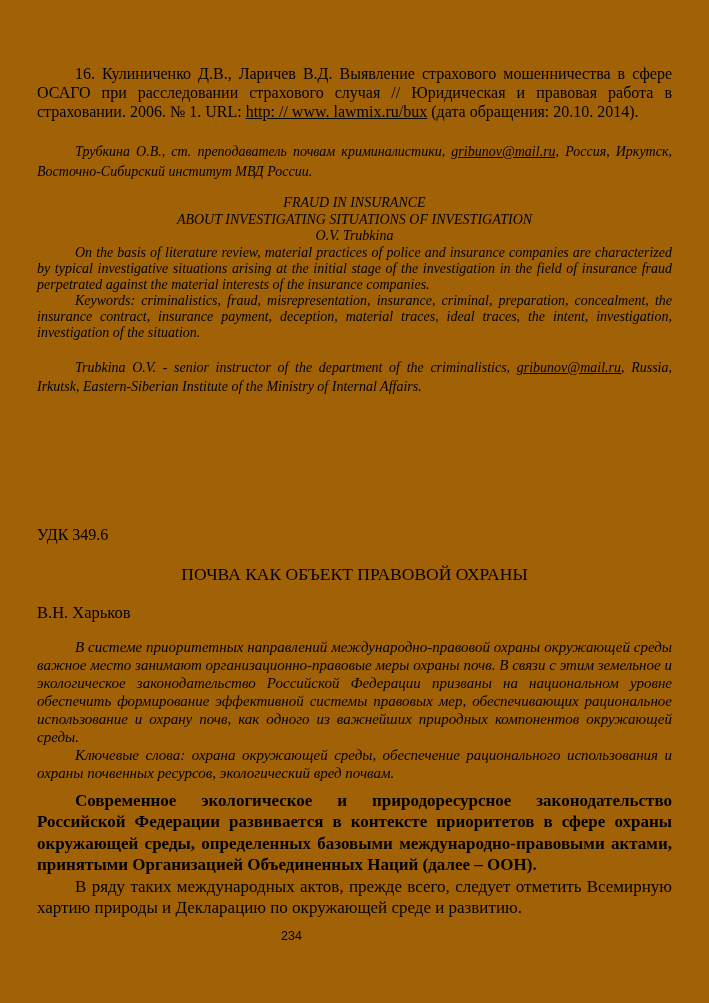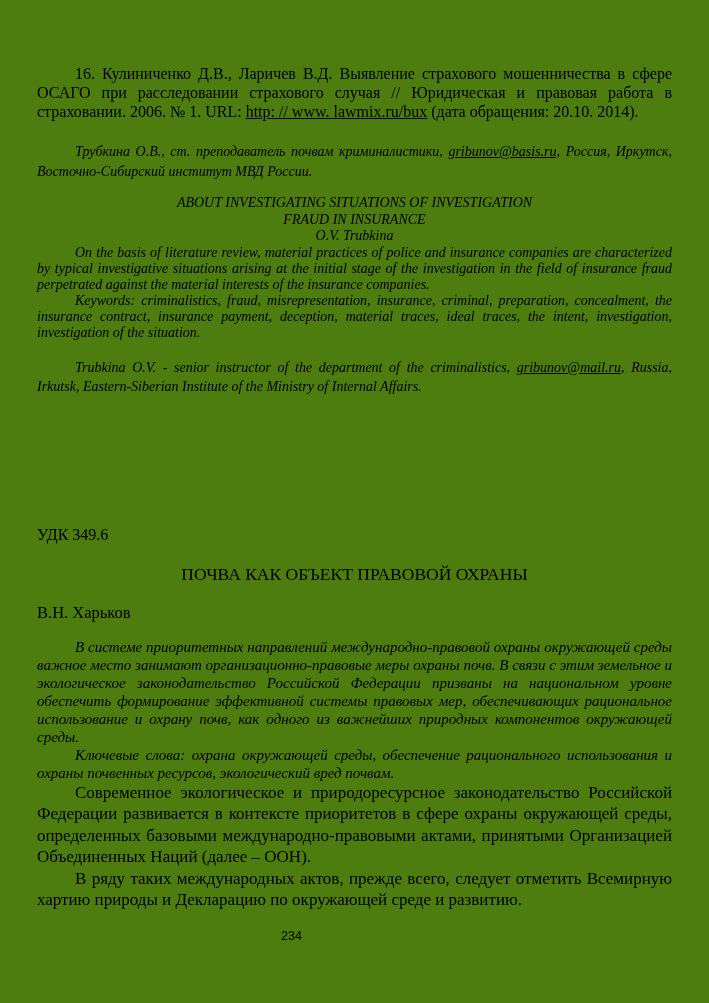--- a/index.html
+++ b/index.html
@@ -2,21 +2,21 @@
 <html><head>
 <meta charset="utf-8">
 <style>
   * { margin: 0; padding: 0; box-sizing: border-box; }
   html, body { background: #ffffff; }
   .page {
     position: relative;
     width: 709px;
     height: 1003px;
     margin: 0 auto;
-    background: #4d7c0f;
+    background: #a16207;
     color: #000000;
     font-family: "Liberation Serif", "DejaVu Serif", serif;
     overflow: hidden;
   }
   .content {
     position: absolute;
     left: 37px;
     top: 0;
     width: 635px;
   }
@@ -29,45 +29,45 @@
   .note-ru   { margin-top: 21px; font-size: 14px; line-height: 19.5px; text-indent: 38px; }
   .en-head   { margin-top: 14px; font-size: 14px; line-height: 16.5px; text-align: center; }
   .en-abs    { font-size: 14px; line-height: 16px; text-indent: 38px; }
   .en-note   { margin-top: 17px; font-size: 14px; line-height: 19.5px; text-indent: 38px; }
   .udc       { margin-top: 128px; font-size: 16px; line-height: 19px; text-align: left; text-indent: 0; }
   .title     { margin-top: 20px; font-size: 17.5px; line-height: 20px; font-weight: normal; text-align: center; font-family: "Liberation Serif", "DejaVu Serif", serif; }
   .author    { margin-top: 19px; font-size: 16.5px; line-height: 19px; text-align: left; }
   .ru-abs    { font-size: 15px; line-height: 18px; text-indent: 38px; }
   .mt16      { margin-top: 16px; }
   .body-p    { font-size: 17px; line-height: 21.5px; text-indent: 38px; }
-  .mt10      { margin-top: 0; }
+  .mt10      { margin-top: 8px; font-weight: bold; }
   .pagenum {
     position: absolute;
     left: 0;
     top: 929px;
     width: 583px;
     text-align: center;
     font-family: "Liberation Sans", "DejaVu Sans", sans-serif;
     font-size: 12.5px;
     line-height: 14px;
   }
 </style>
 </head>
 <body>
 
 <div class="page">
   <div class="content">
 
     <p class="ref"><span>16. Кулиниченко Д.В., Ларичев В.Д. Выявление страхового мошенничества в сфере ОСАГО при расследовании страхового случая // Юридическая и правовая работа в страховании. 2006. № 1.  URL: </span><span class="ul">http: // www. lawmix.ru/bux</span><span> (дата обращения: 20.10. 2014).</span></p>
 
-    <p class="note-ru it"><span>Трубкина О.В., ст. преподаватель почвам криминалистики, </span><span class="ul">gribunov@basis.ru,</span><span> Россия, Иркутск,  Восточно-Сибирский институт МВД России.</span></p>
+    <p class="note-ru it"><span>Трубкина О.В., ст. преподаватель почвам криминалистики, </span><span class="ul">gribunov@mail.ru,</span><span> Россия, Иркутск,  Восточно-Сибирский институт МВД России.</span></p>
 
     <div class="en-head it">
+      <div>FRAUD IN INSURANCE</div>
       <div>ABOUT INVESTIGATING SITUATIONS OF INVESTIGATION</div>
-      <div>FRAUD IN INSURANCE</div>
       <div>O.V. Trubkina</div>
     </div>
 
     <p class="en-abs it">On the basis of literature review, material practices of police and insurance companies are characterized by typical investigative situations arising at the initial stage of the investigation in the field of insurance fraud perpetrated against the material interests of the insurance companies.</p>
 
     <p class="en-abs it">Keywords: criminalistics, fraud, misrepresentation, insurance, criminal, preparation, concealment, the insurance contract, insurance payment, deception, material traces, ideal traces, the intent, investigation, investigation of the situation.</p>
 
     <p class="en-note it"><span>Trubkina  O.V. - senior instructor of the department of the criminalistics, </span><span class="ul">gribunov@mail.ru</span><span>, Russia, Irkutsk, Eastern-Siberian Institute of the Ministry of Internal Affairs.</span></p>
 
     <p class="udc">УДК 349.6</p>

